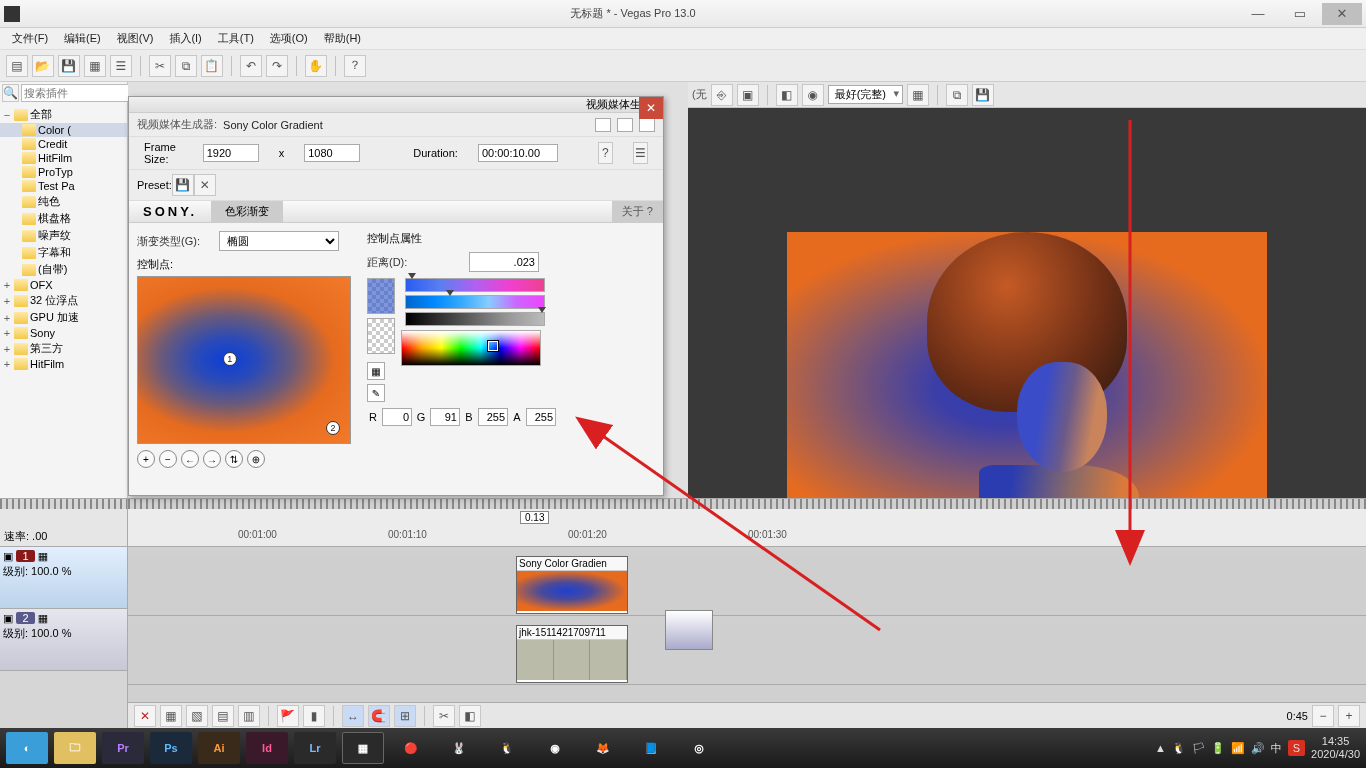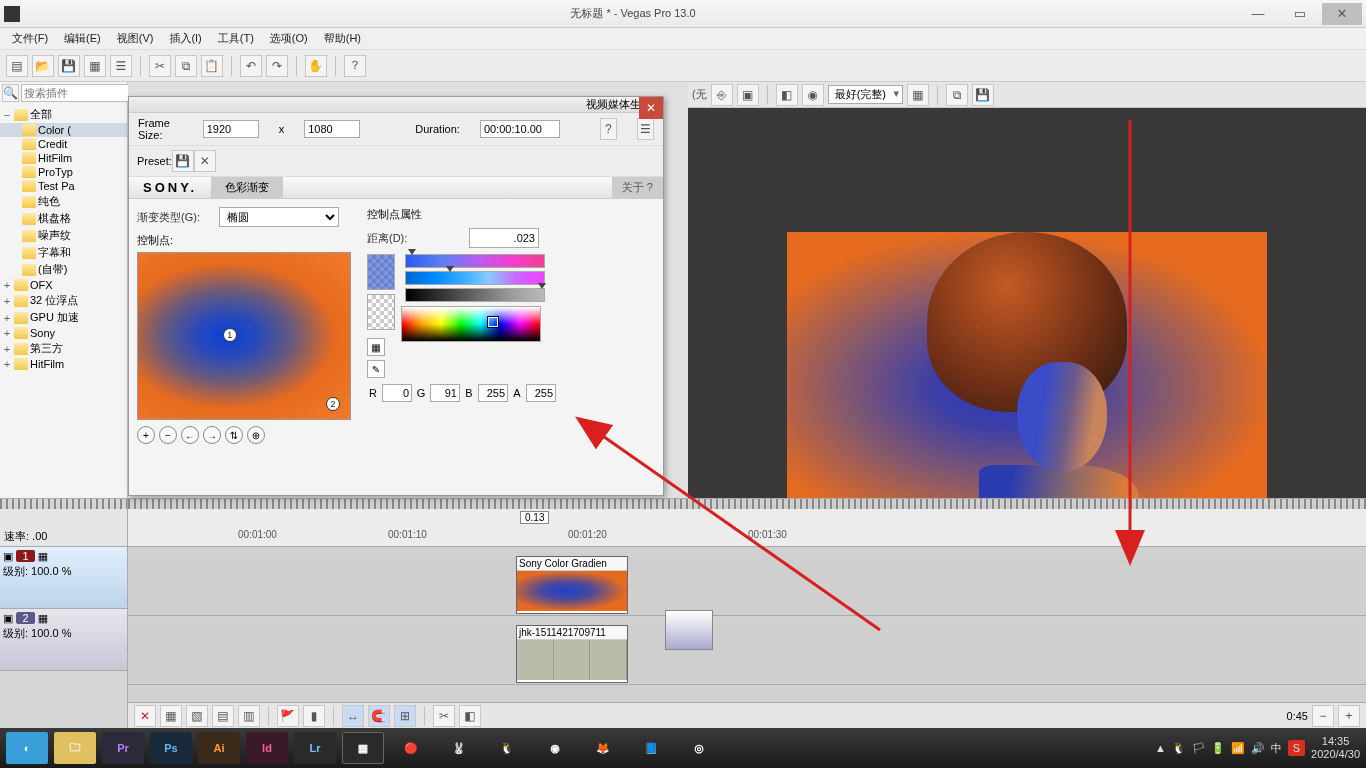--- a/index.html
+++ b/index.html
@@ -82,21 +82,21 @@
 
 
 .dialog { position: absolute; left: 128px; top: 96px; width: 536px; height: 400px; background: #f4f4f4; border: 1px solid #999; box-shadow: 2px 2px 6px rgba(0,0,0,.3); z-index: 50; }
 .dialog-title { height: 16px; background: linear-gradient(#f0f0f0,#dedede); display: flex; align-items: center; justify-content: flex-end; position: relative; border-bottom: 1px solid #ccc; }
 .dialog-title .dclose { position: absolute; right: 0; top: 0; width: 24px; height: 22px; background: #c94a3a; color: #fff; display: flex; align-items: center; justify-content: center; font-size: 12px; }
 .dlg-row1 { padding: 4px 8px; display: flex; align-items: center; gap: 6px; background: #ededed; border-bottom: 1px solid #ddd; }
 .dlg-row1 .label { color: #555; }
 .dlg-row1 .gname { color: #222; }
 .dlg-row1 .spacer { flex: 1; }
 .dlg-row1 .mini { width: 16px; height: 14px; border: 1px solid #aaa; background: #fff; }
-.dlg-row2 { padding: 4px 9px; display: flex; align-items: center; gap: 20px; background: #ededed; border-bottom: 1px solid #ddd; }
+.dlg-row2 { padding: 4px 15px; display: flex; align-items: center; gap: 20px; background: #ededed; border-bottom: 1px solid #ddd; }
 .dlg-row2 input { width: 56px; height: 18px; border: 1px solid #aaa; padding: 0 3px; text-align: left; }
 .dlg-row2 .dur { width: 80px; }
 .dlg-row3 { padding: 4px 8px; display: flex; align-items: center; gap: 0; background: #ededed; border-bottom: 1px solid #ddd; }
 .dlg-row3 .preset-dd { flex: 1; height: 20px; border: 1px solid #aaa; background: #fff; padding: 0 4px; display: flex; align-items: center; justify-content: space-between; }
 .dlg-sony-bar { height: 22px; background: linear-gradient(#fafafa,#e3e3e3); display: flex; align-items: center; border-bottom: 1px solid #ccc; }
 .dlg-sony-bar .sony { font-weight: bold; letter-spacing: 3px; padding: 0 14px; font-size: 13px; }
 .dlg-sony-bar .tab-active { background: #ccc; padding: 3px 14px; }
 .dlg-sony-bar .about { margin-left: auto; padding: 3px 10px; background: #ccc; color: #555; }
 .dlg-body { display: flex; padding: 8px; gap: 10px; }
 .dlg-left { width: 220px; }
@@ -395,20 +395,28 @@
   </div>
 </div>
 
 <div class="floating-thumb"></div>
 
 <div class="dialog">
   <div class="dialog-title">
     <span>视频媒体生成器</span>
     <div class="dclose">✕</div>
   </div>
+  <div class="dlg-row1">
+    <span class="label">视频媒体生成器:</span>
+    <span class="gname">Sony Color Gradient</span>
+    <span class="spacer"></span>
+    <div class="mini"></div>
+    <div class="mini"></div>
+    <div class="mini"></div>
+  </div>
   <div class="dlg-row2">
     <span>Frame Size:</span>
     <input value="1920" style="">
     <span>x</span>
     <input value="1080" style="">
     <span style="width:20px;"></span>
     <span>Duration:</span>
     <input class="dur" value="00:00:10.00" style="">
     <span class="spacer" style="flex:1"></span>
     <div class="tbtn">?</div>

